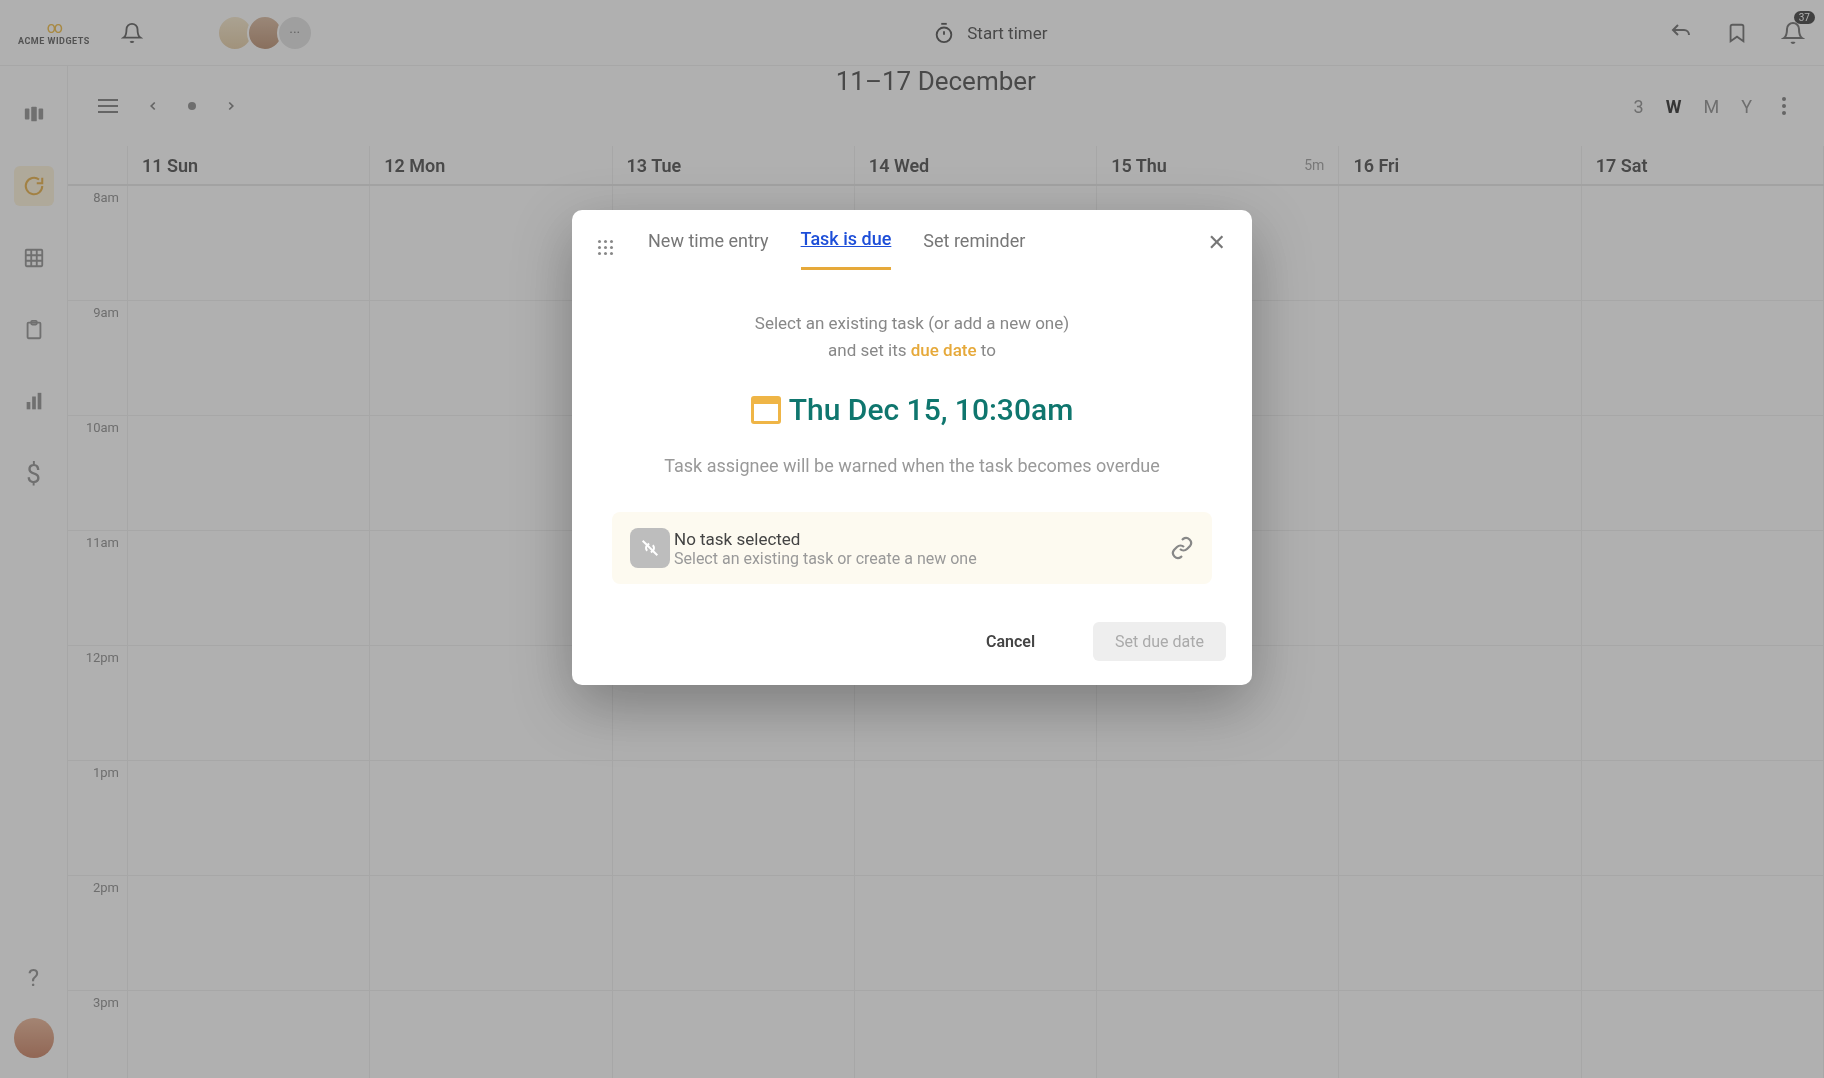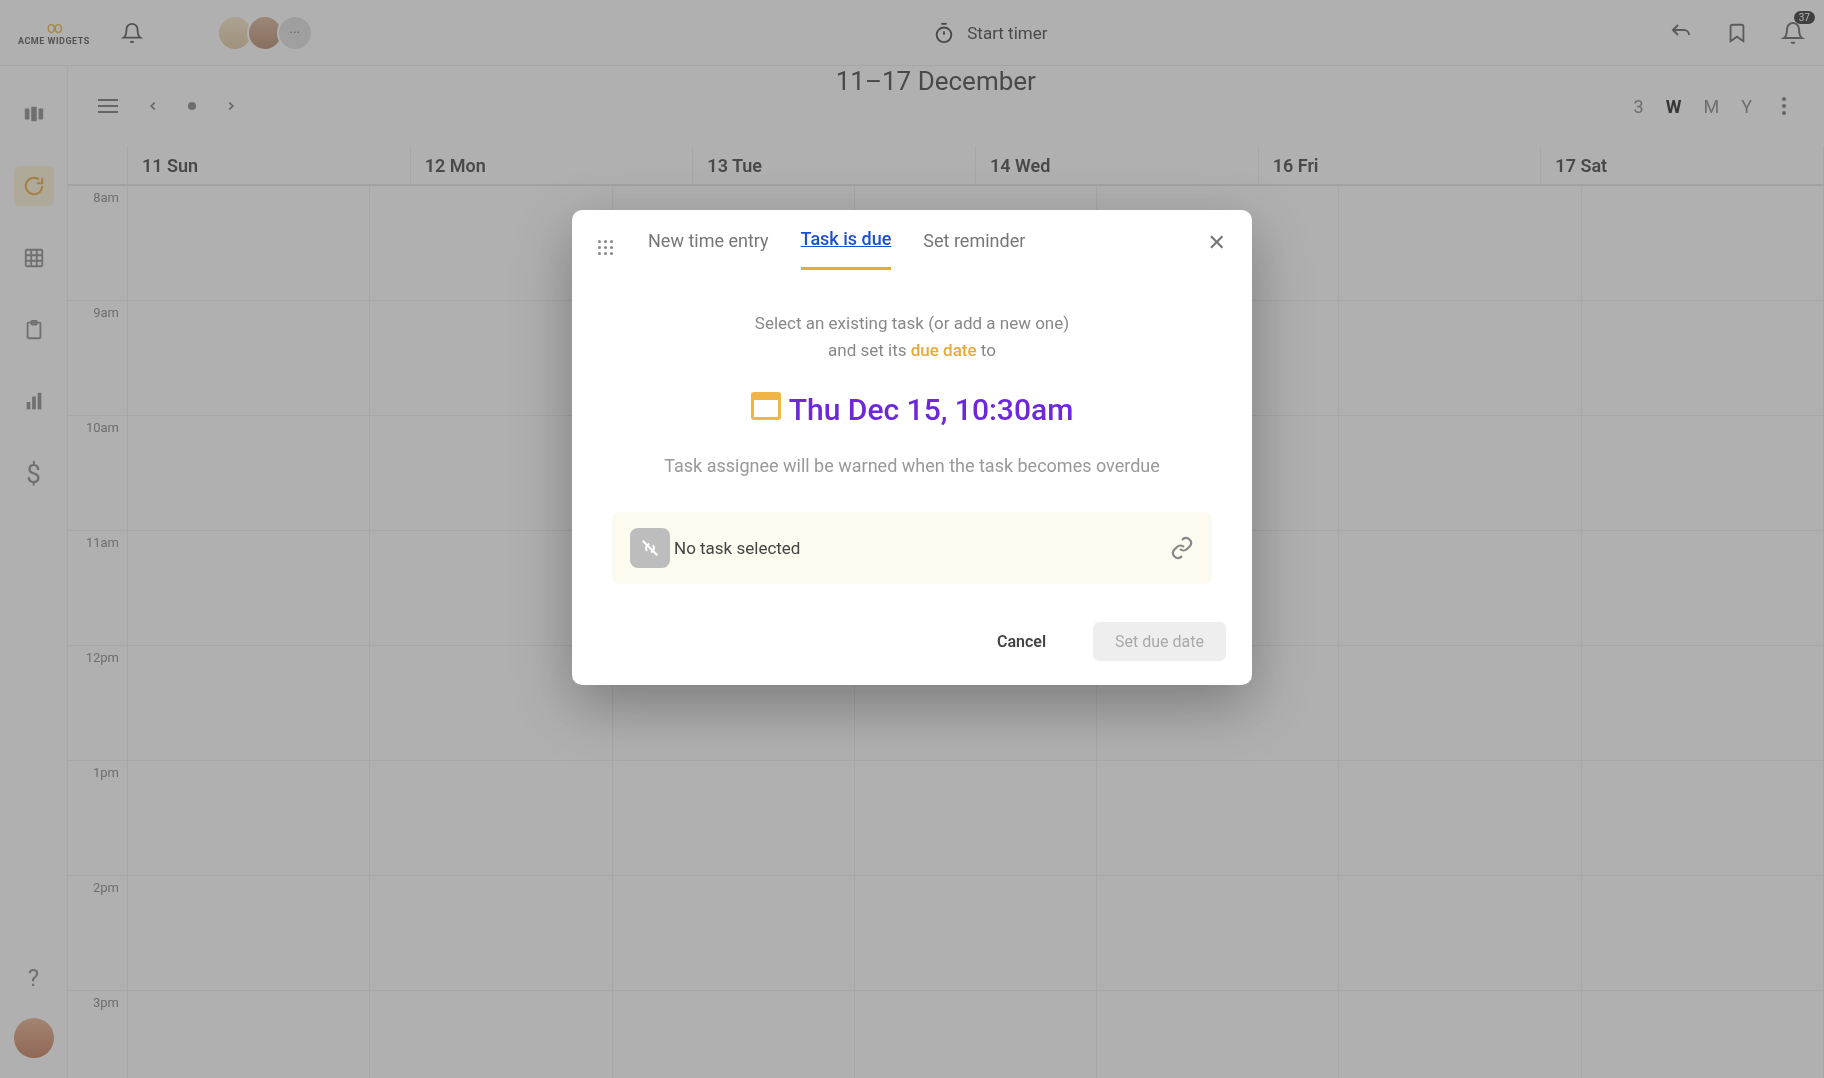--- a/index.html
+++ b/index.html
@@ -59,32 +59,32 @@
 .modal-tabs { display:flex; align-items:center; padding: 18px 26px 0 26px; gap: 32px; position:relative; }
 .drag-dots { width:18px; height:18px; display:grid; grid-template-columns:repeat(3,3px); grid-template-rows:repeat(3,3px); gap:3px; }
 .drag-dots span { background:#888; border-radius:50%; }
 .tab { font-size:18px; color:#777; padding-bottom:18px; cursor:pointer; }
 .tab.active { color:#1d4ed8; font-weight:500; border-bottom:3px solid #e6a93a;text-decoration:underline; }
 .modal-close { position:absolute; right:26px; top:20px; cursor:pointer; color:#777; font-size:22px; }
 
 .modal-body { padding: 40px 40px 20px 40px; text-align:center; }
 .lead { color:#888; font-size:17px; line-height:1.6; }
 .lead .hl { color:#e6a93a; font-weight:500; }
-.due-date-row { margin:28px 0; display:flex; align-items:flex-start; justify-content:center; gap:8px; color:#6d28d9; font-size:30px; font-weight:500; }
+.due-date-row { margin:28px 0; display:flex; align-items:center; justify-content:center; gap:8px; color:#0f766e; font-size:30px; font-weight:500; }
 .cal-icon { width:30px; height:28px; display:inline-block; border:3px solid #efb546; border-top-width:8px; border-radius:3px; position:relative; }
 .warn-text { color:#999; font-size:18px; margin-bottom:36px; }
 
 .task-selector { background:#fdfaf0; border-radius:8px; padding:16px 18px; display:flex; align-items:center; gap:4px; text-align:left; cursor:pointer; }
 .task-selector .no-link-ic { width:40px; height:40px; background:#bdbdbd; border-radius:8px; display:flex; align-items:center; justify-content:center; color:#fff; }
 .task-selector .ts-text { flex:1; }
 .task-selector .ts-title { font-size:17px; color:#444; }
 .task-selector .ts-sub { font-size:16px; color:#999; }
 .link-ic { color:#888; }
 
-.modal-actions { display:flex; justify-content:flex-end; gap:25px; padding: 18px 26px 24px; }
+.modal-actions { display:flex; justify-content:flex-end; gap:36px; padding: 18px 26px 24px; }
 .mbtn { padding: 10px 22px; border-radius:6px; font-size:16px; cursor:pointer; border:none; background:transparent; }
 .mbtn.cancel { color:#444; font-weight:600; }
 .mbtn.primary { background:#eee; color:#aaa; cursor:not-allowed; }
 
 svg { display:block; }
 </style>
 </head>
 <body>
 
 <div class="topbar">
@@ -215,20 +215,24 @@
             <span>11 Sun</span>
           </div>
         <div class="day-col-h">
             <span>12 Mon</span>
           </div>
         <div class="day-col-h">
             <span>13 Tue</span>
           </div>
         <div class="day-col-h">
             <span>14 Wed</span>
+          </div>
+        <div class="day-col-h">
+            <span>15 Thu</span>
+            <span class="pill">5m</span>
           </div>
         <div class="day-col-h">
             <span>16 Fri</span>
           </div>
         <div class="day-col-h">
             <span>17 Sat</span>
           </div>
       </div>
       <div class="grid-body" id="grid-body">
           <div class="hour-row">
@@ -348,20 +352,21 @@
       <div class="task-selector">
         <div class="no-link-ic">
           <svg width="22" height="22" viewBox="0 0 24 24" fill="none" stroke="#fff" stroke-width="2.2">
               <path d="M9 15a4 4 0 010-6l2-2"></path>
               <path d="M15 9a4 4 0 010 6l-2 2"></path>
               <path d="M4 4l16 16"></path>
             </svg>
         </div>
         <div class="ts-text">
           <div class="ts-title">No task selected</div>
+          <div class="ts-sub">Select an existing task or create a new one</div>
         </div>
         <div class="link-ic">
           <svg width="24" height="24" viewBox="0 0 24 24" fill="none" stroke="#888" stroke-width="2.2">
               <path d="M10 13a5 5 0 007 0l3-3a5 5 0 00-7-7l-1 1"></path>
               <path d="M14 11a5 5 0 00-7 0l-3 3a5 5 0 007 7l1-1"></path>
             </svg>
         </div>
       </div>
     </div>
     <div class="modal-actions">

